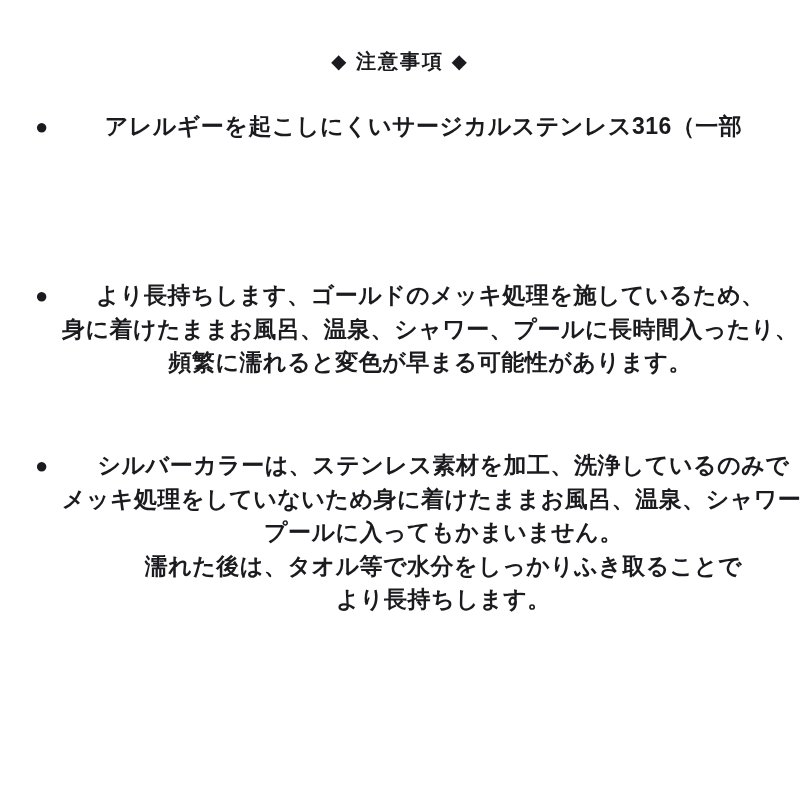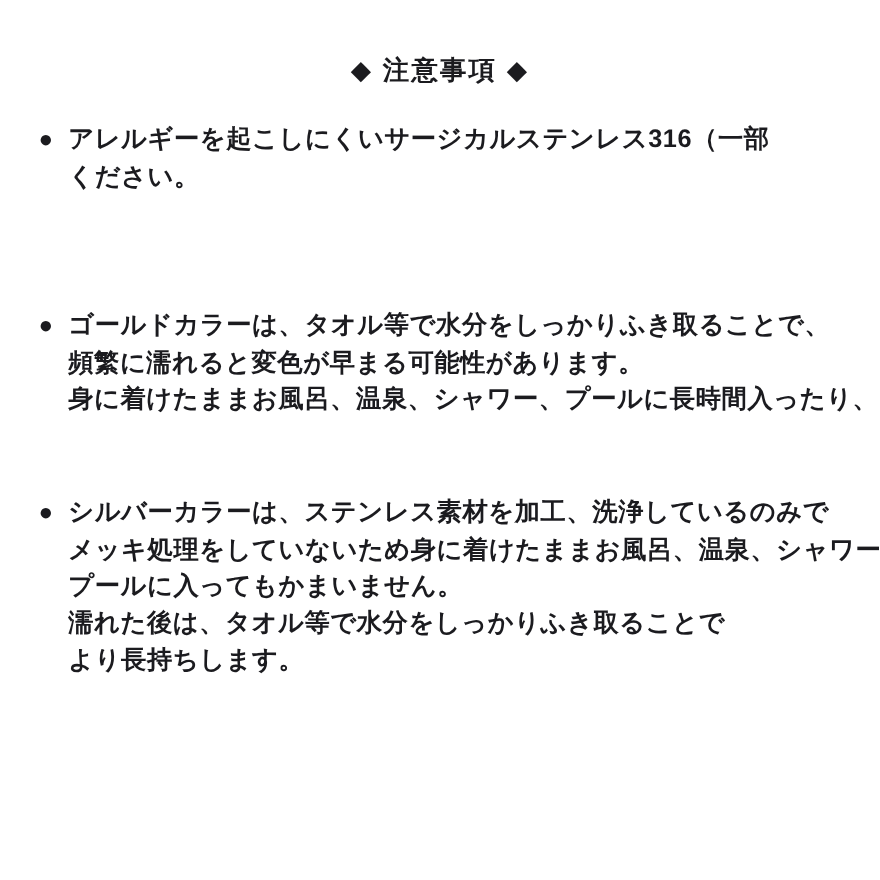--- a/index.html
+++ b/index.html
@@ -16,21 +16,21 @@
     font-family: "Liberation Sans", "DejaVu Sans", sans-serif;
     color: #1b1b1f;
   }
   .title {
     position: absolute;
     top: 48px;
     left: 0;
     width: 100%;
     margin: 0;
     text-align: center;
-    font-size: 24px;
+    font-size: 20px;
     font-weight: 700;
     letter-spacing: 2px;
     color: #1b1b1f;
   }
   .note {
     position: absolute;
     left: 35px;
     right: 15px;
     display: flex;
     align-items: flex-start;
@@ -48,43 +48,43 @@
   .lines {
     flex: 1 1 auto;
   }
   .line {
     font-size: 23px;
     font-weight: 700;
     line-height: 33.5px;
     letter-spacing: 0.5px;
     white-space: nowrap;
     color: #1b1b1f;
+    text-align: center;
   }
 </style>
 </head>
 <body>
 
 <div class="page">
 
   <h1 class="title">◆ 注意事項 ◆</h1>
 
   <div class="note note-1">
     <span class="bullet">●</span>
     <div class="lines">
       <div class="line">アレルギーを起こしにくいサージカルステンレス316（一部</div>
-      <div class="line">ください。</div>
     </div>
   </div>
 
   <div class="note note-2">
     <span class="bullet">●</span>
     <div class="lines">
-      <div class="line">ゴールドカラーは、タオル等で水分をしっかりふき取ることで、</div>
+      <div class="line">より長持ちします、ゴールドのメッキ処理を施しているため、</div>
+      <div class="line">身に着けたままお風呂、温泉、シャワー、プールに長時間入ったり、</div>
       <div class="line">頻繁に濡れると変色が早まる可能性があります。</div>
-      <div class="line">身に着けたままお風呂、温泉、シャワー、プールに長時間入ったり、</div>
     </div>
   </div>
 
   <div class="note note-3">
     <span class="bullet">●</span>
     <div class="lines">
       <div class="line">シルバーカラーは、ステンレス素材を加工、洗浄しているのみで</div>
       <div class="line">メッキ処理をしていないため身に着けたままお風呂、温泉、シャワー、</div>
       <div class="line">プールに入ってもかまいません。</div>
       <div class="line">濡れた後は、タオル等で水分をしっかりふき取ることで</div>

